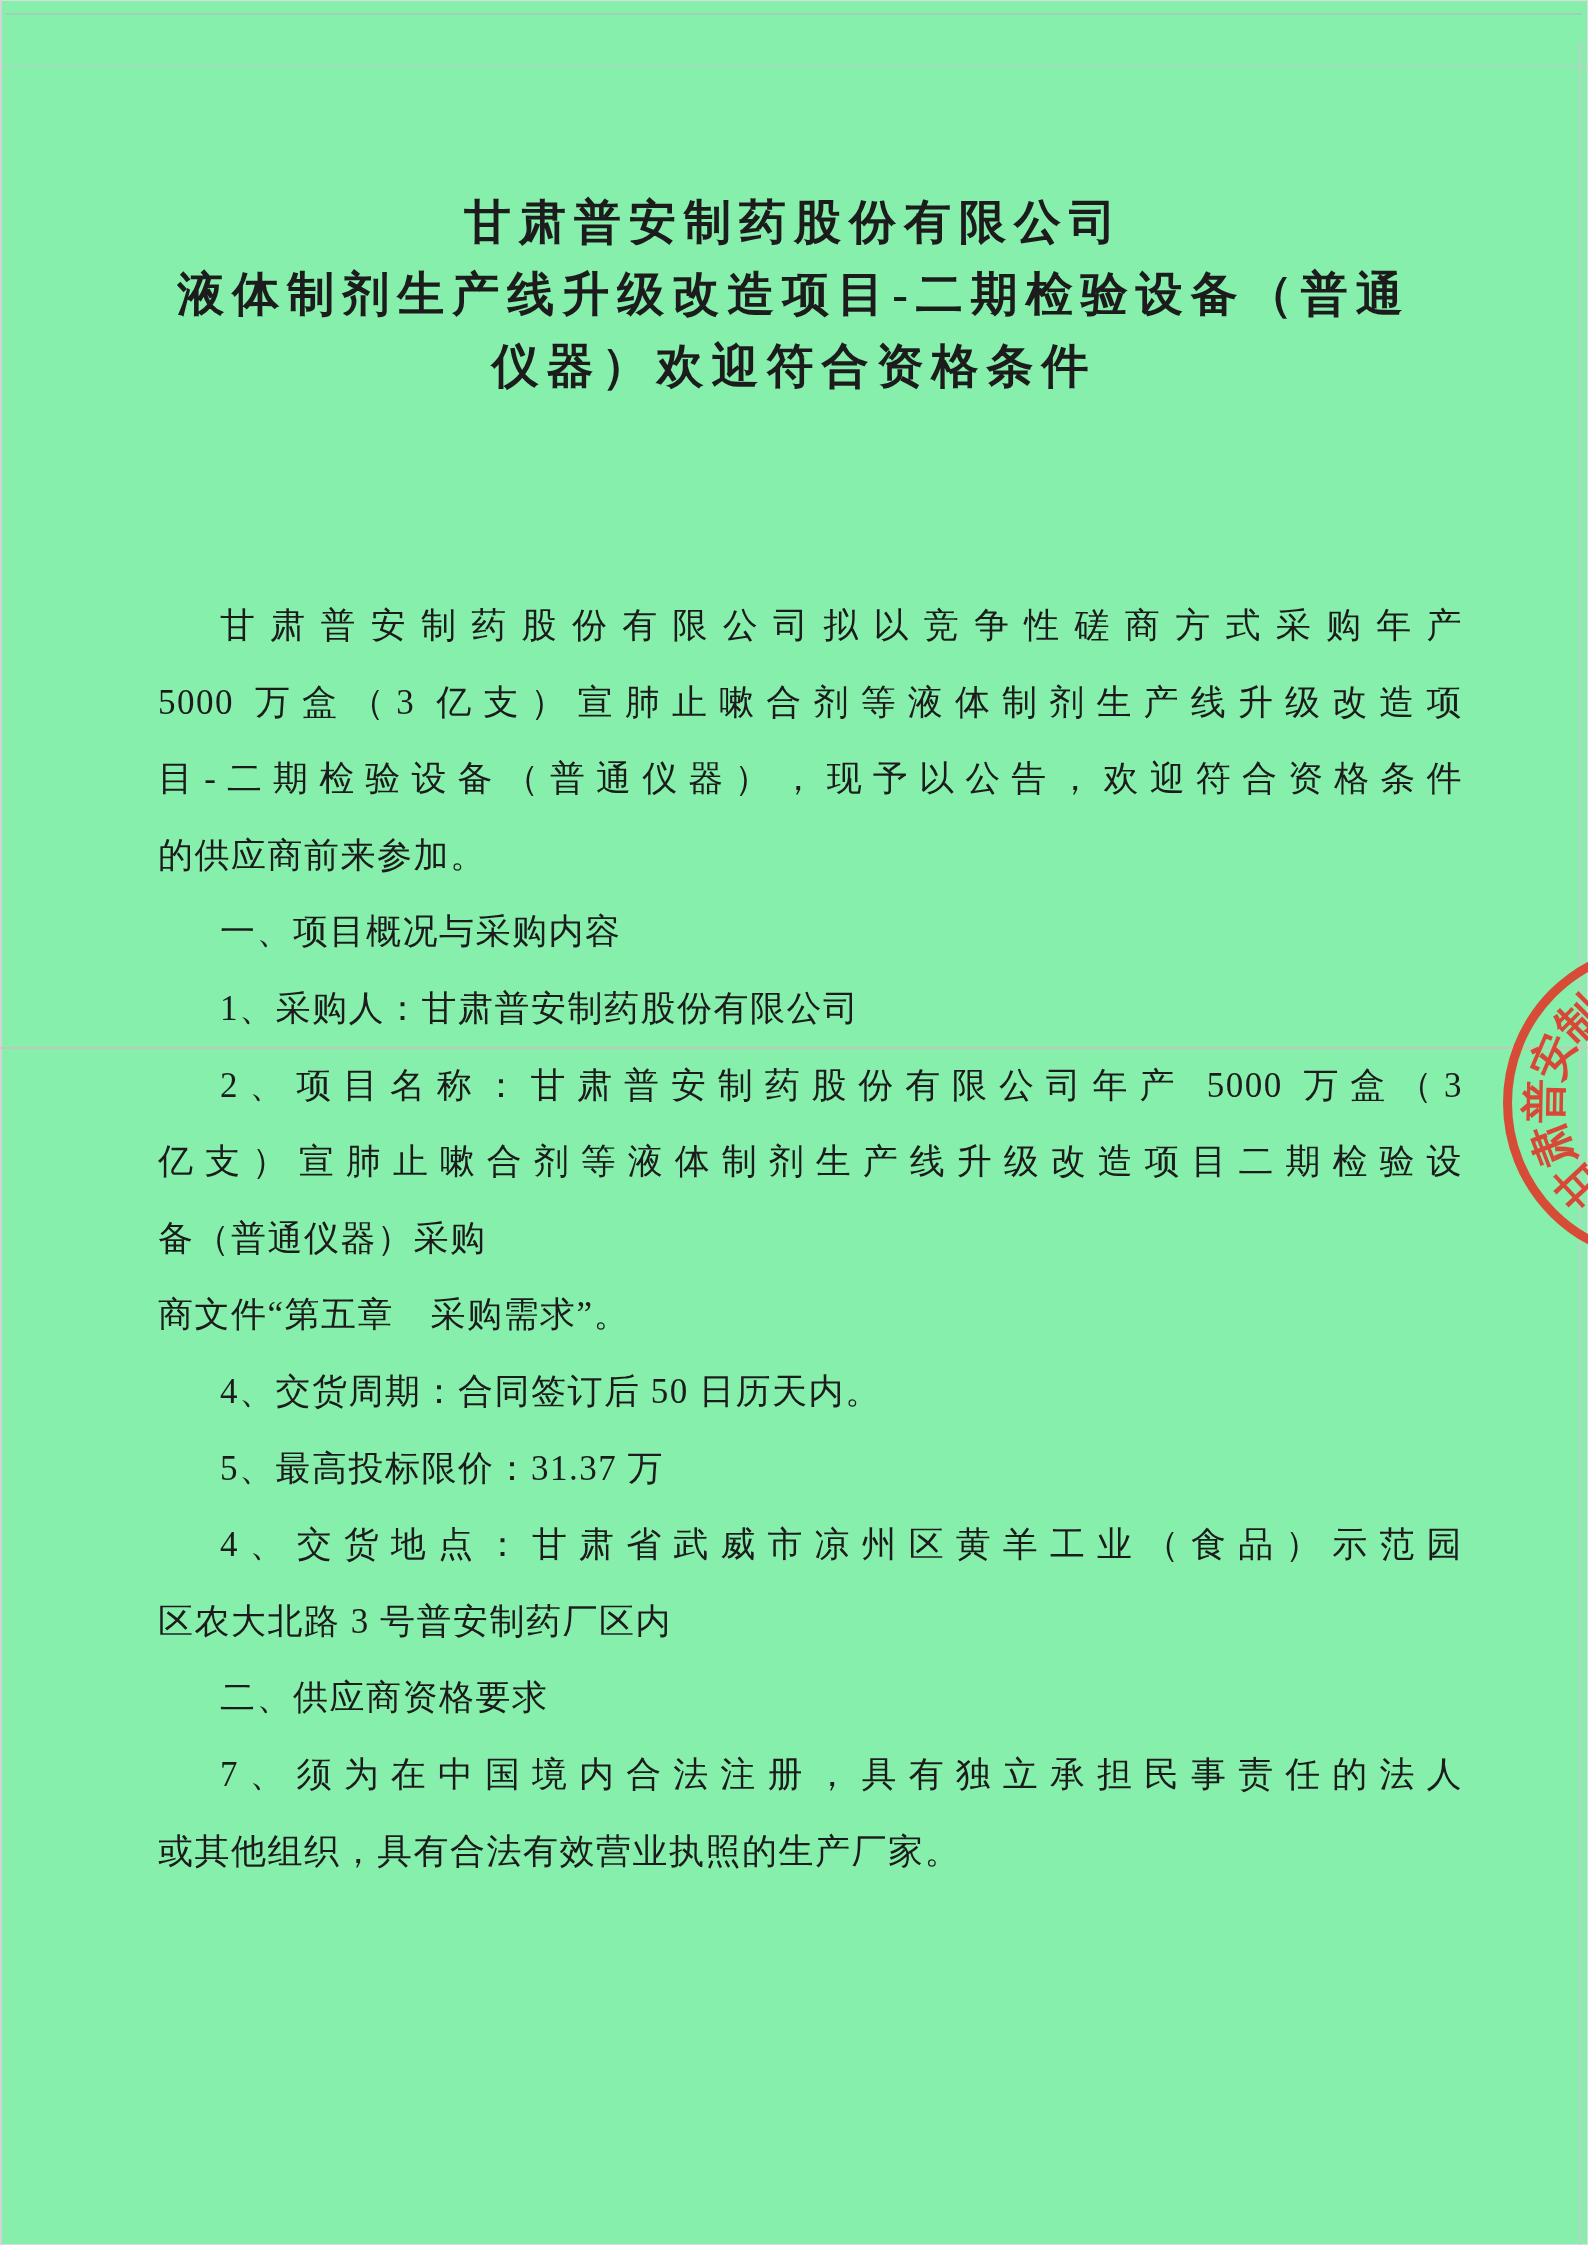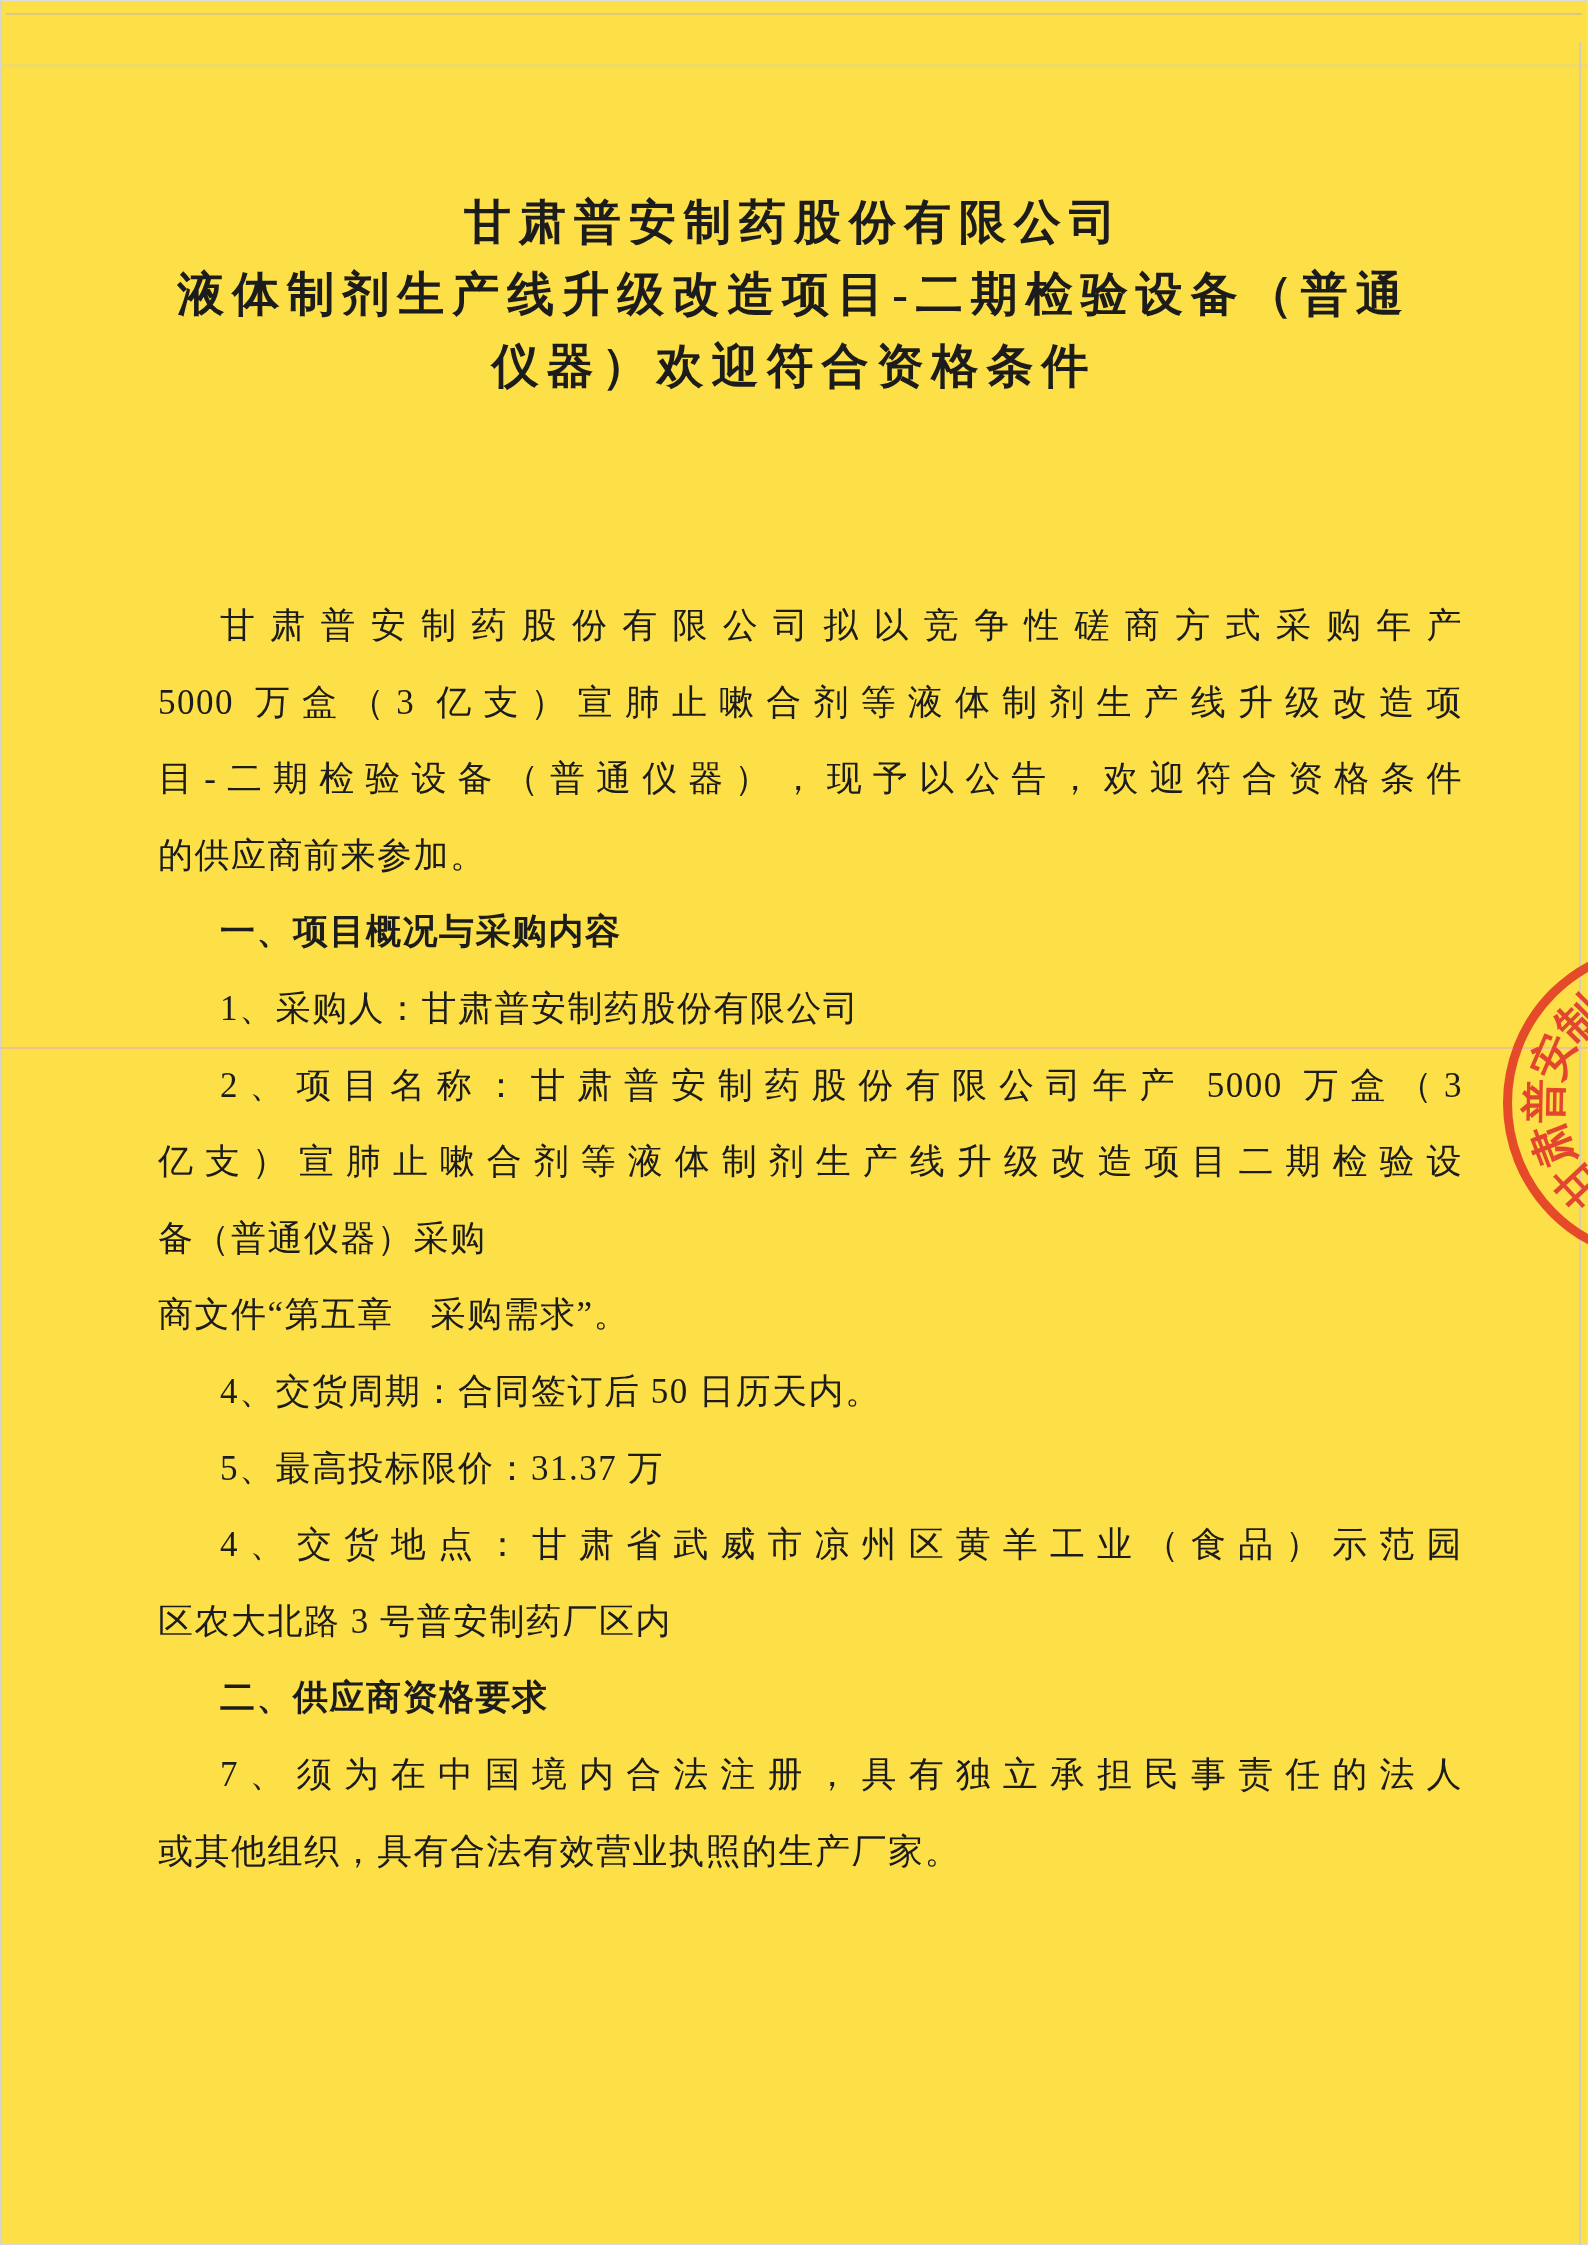--- a/index.html
+++ b/index.html
@@ -1,20 +1,20 @@
 <!DOCTYPE html>
 <html><head>
 <meta charset="utf-8">
 <style>
   html,body{margin:0;padding:0;background:#e9e9e9;}
   #page{
     position:relative;
     width:1588px;height:2245px;
     margin:0 auto;
-    background:#fde047;
+    background:#86efac;
     overflow:hidden;
     font-family:"Liberation Serif","DejaVu Serif",serif;
     color:#1c1c1c;
     box-shadow:inset 0 0 0 1px #dcdcde;
   }
   
   .scan-top-line{position:absolute;top:13px;left:6px;right:6px;height:2px;background:#b3b3b6;opacity:.5;}
   .scan-top-band{position:absolute;top:64px;left:0;right:0;height:4px;background:#c7c7ca;opacity:.22;}
   .scan-right-edge{position:absolute;top:42px;bottom:0;right:7px;width:2px;background:#c9c9cd;opacity:.8;}
   .scan-left-edge{position:absolute;top:0;bottom:0;left:0;width:2px;background:#d4d4d7;}
@@ -29,21 +29,21 @@
   .title-line{white-space:nowrap;}
 
   
   .doc-body{
     position:absolute;top:588px;left:158px;width:1305px;
     font-size:35px;line-height:76.6px;letter-spacing:1.5px;
   }
   .text-line{height:76.6px;overflow:hidden;}
   .text-line.full{text-align:justify;text-align-last:justify;}
   .text-line.indent{text-indent:62px;}
-  .text-line.bold{font-weight:700;}
+  .text-line.bold{font-weight:400;}
 
   
   .company-seal{position:absolute;left:1503px;top:943px;width:320px;height:320px;}
   .seal-ring{
     position:absolute;left:0;top:0;width:302px;height:302px;
     border:9px solid rgba(225,53,38,.88);border-radius:50%;
     background:transparent;
   }
   .seal-char{
     position:absolute;color:#e03a2c;font-size:44px;font-weight:700;

